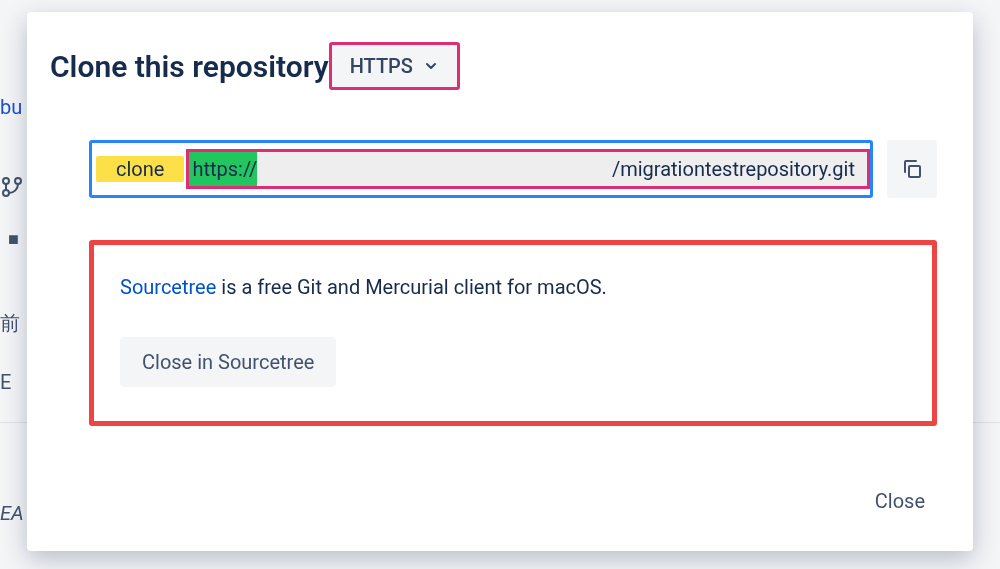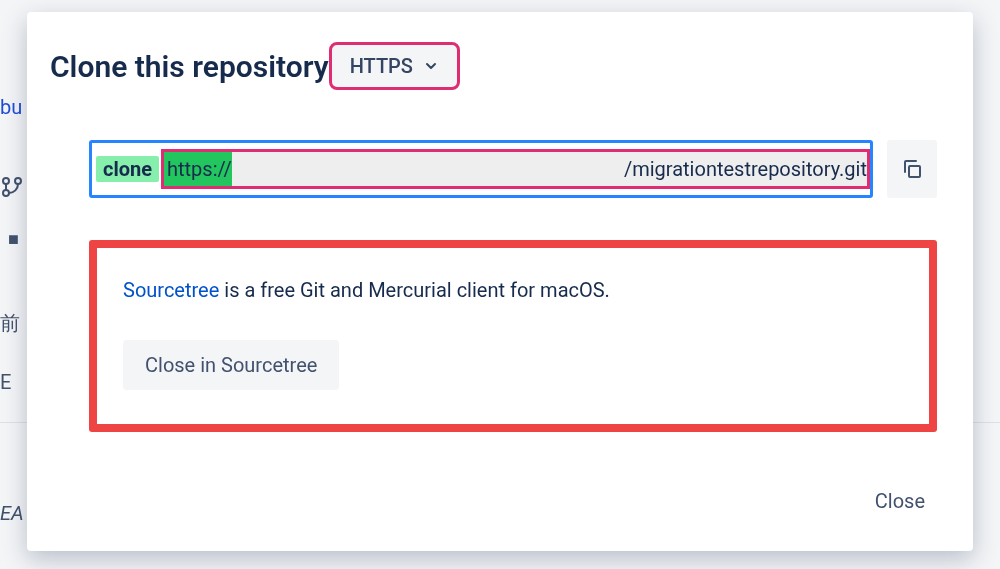--- a/index.html
+++ b/index.html
@@ -71,21 +71,21 @@
       display: flex;
       align-items: center;
       gap: 10px;
       background: #f4f5f7;
       border: 3px solid #de2d72;
       padding: 9px 18px;
       font-size: 20px;
       color: #344563;
       font-weight: 500;
       cursor: pointer;
-      border-radius: 8px;
+      border-radius: 3px;
     }
     .chevron-down {
       width: 16px;
       height: 16px;
     }
     .clone-row {
       display: flex;
       align-items: stretch;
       padding: 0 36px 0 62px;
       gap: 14px;
@@ -103,26 +103,25 @@
     }
     .clone-url-inner {
       display: flex;
       align-items: center;
       width: 100%;
       font-size: 20px;
       color: #172b4d;
       padding: 6px 0;
     }
     .clone-prefix {
-      background: #86efac;
+      background: #fde047;
       border-radius: 2px;
-      padding: 1px 7px;
+      padding: 1px 20px;
       margin-left: 4px;
       color: #172b4d;
-      font-weight: bold;
     }
     .url-highlight-box {
       border: 3px solid #de2d72;
       display: flex;
       align-items: center;
       flex: 1;
       height: 40px;
       margin-left: 2px;
     }
     .url-left {
@@ -137,36 +136,36 @@
       flex: 1;
       background: #eeeeee;
       height: 100%;
     }
     .url-right {
       color: #172b4d;
       background: #eeeeee;
       height: 100%;
       display: flex;
       align-items: center;
-      padding-right: 0;
+      padding-right: 12px;
     }
     .copy-btn {
       width: 50px;
       background: #f4f5f7;
       border-radius: 3px;
       display: flex;
       align-items: center;
       justify-content: center;
       color: #42526e;
       cursor: pointer;
     }
     .copy-btn svg { width: 24px; height: 24px; }
     .sourcetree-card {
       margin: 42px 36px 0 62px;
-      border: 8px solid #ef4444;
+      border: 5px solid #ef4444;
       border-radius: 3px;
       padding: 30px 26px 34px 26px;
     }
     .sourcetree-text {
       font-size: 20px;
       color: #172b4d;
     }
     .sourcetree-link {
       color: #0052cc;
       text-decoration: none;

